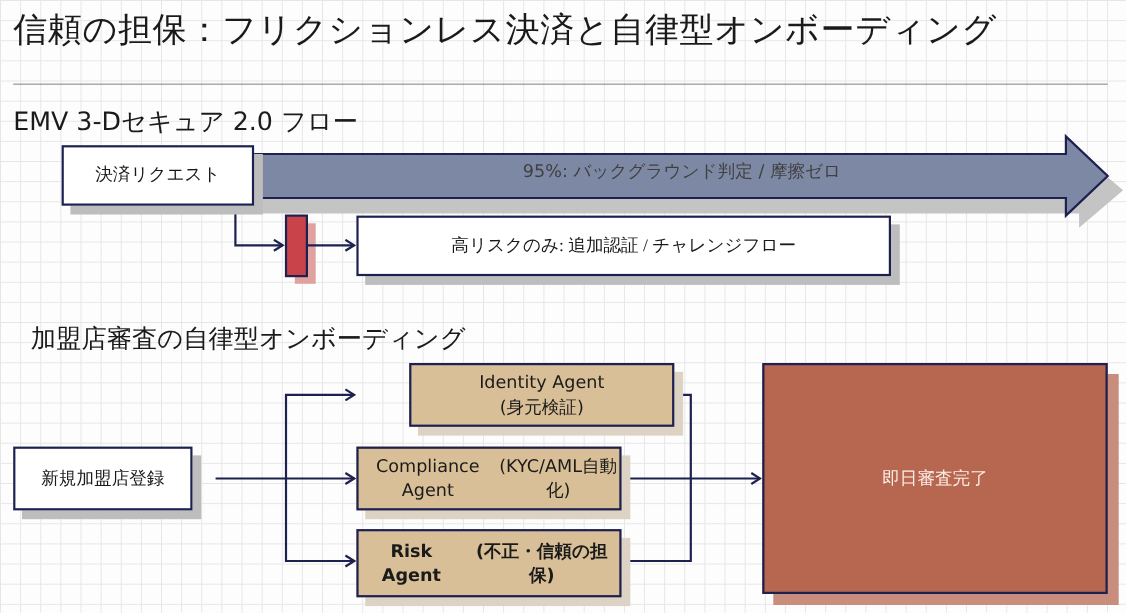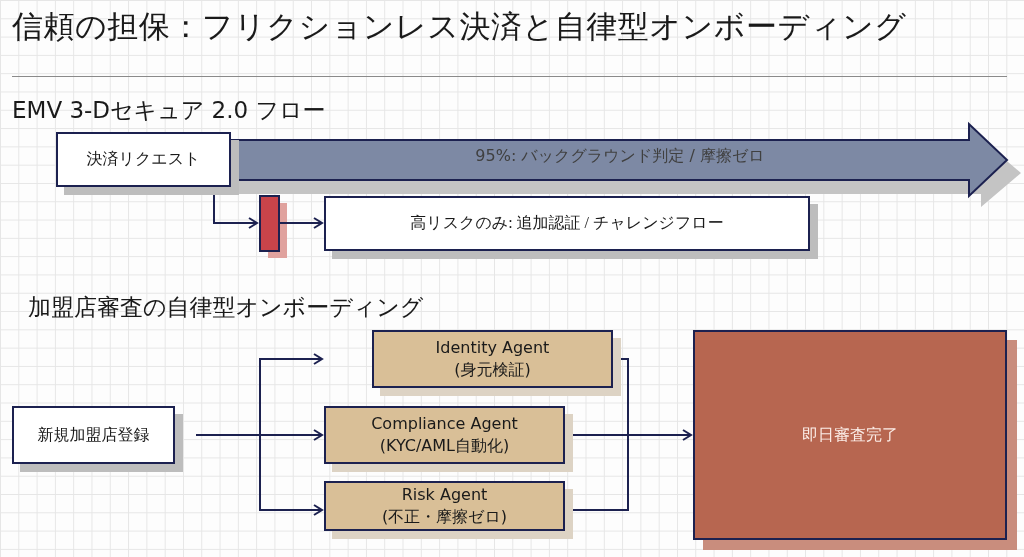--- a/index.html
+++ b/index.html
@@ -65,24 +65,24 @@
 <div id="h-onb" class="abs h2">加盟店審査の自律型オンボーディング</div>
 
 <div class="box" style="left:12px;top:406px;width:163px;height:58px;">
   <span>新規加盟店登録</span>
 </div>
 
 <div class="box agent" style="left:324px;top:330px;width:241px;height:58px;flex-direction:column;margin-left:48px;">
   <span>Identity Agent</span>
   <span>(身元検証)</span>
 </div>
-<div class="box agent" style="left:324px;top:406px;width:241px;height:58px;flex-direction:column;">
+<div class="box agent" style="left:324px;top:406px;width:241px;height:58px;">
   <span>Compliance Agent</span>
   <span>(KYC/AML自動化)</span>
 </div>
-<div class="box agent" style="left:324px;top:481px;width:241px;height:50px;flex-direction:column;">
+<div class="box agent" style="left:324px;top:481px;width:241px;height:62px;flex-direction:row;font-weight:bold;">
   <span>Risk Agent</span>
-  <span>(不正・摩擦ゼロ)</span>
+  <span>(不正・信頼の担保)</span>
 </div>
 
 <div id="result" class="box" style="left:693px;top:330px;width:314px;height:210px;flex-direction:column;">
   <span>即日審査完了</span>
 </div>
 
 </body></html>

